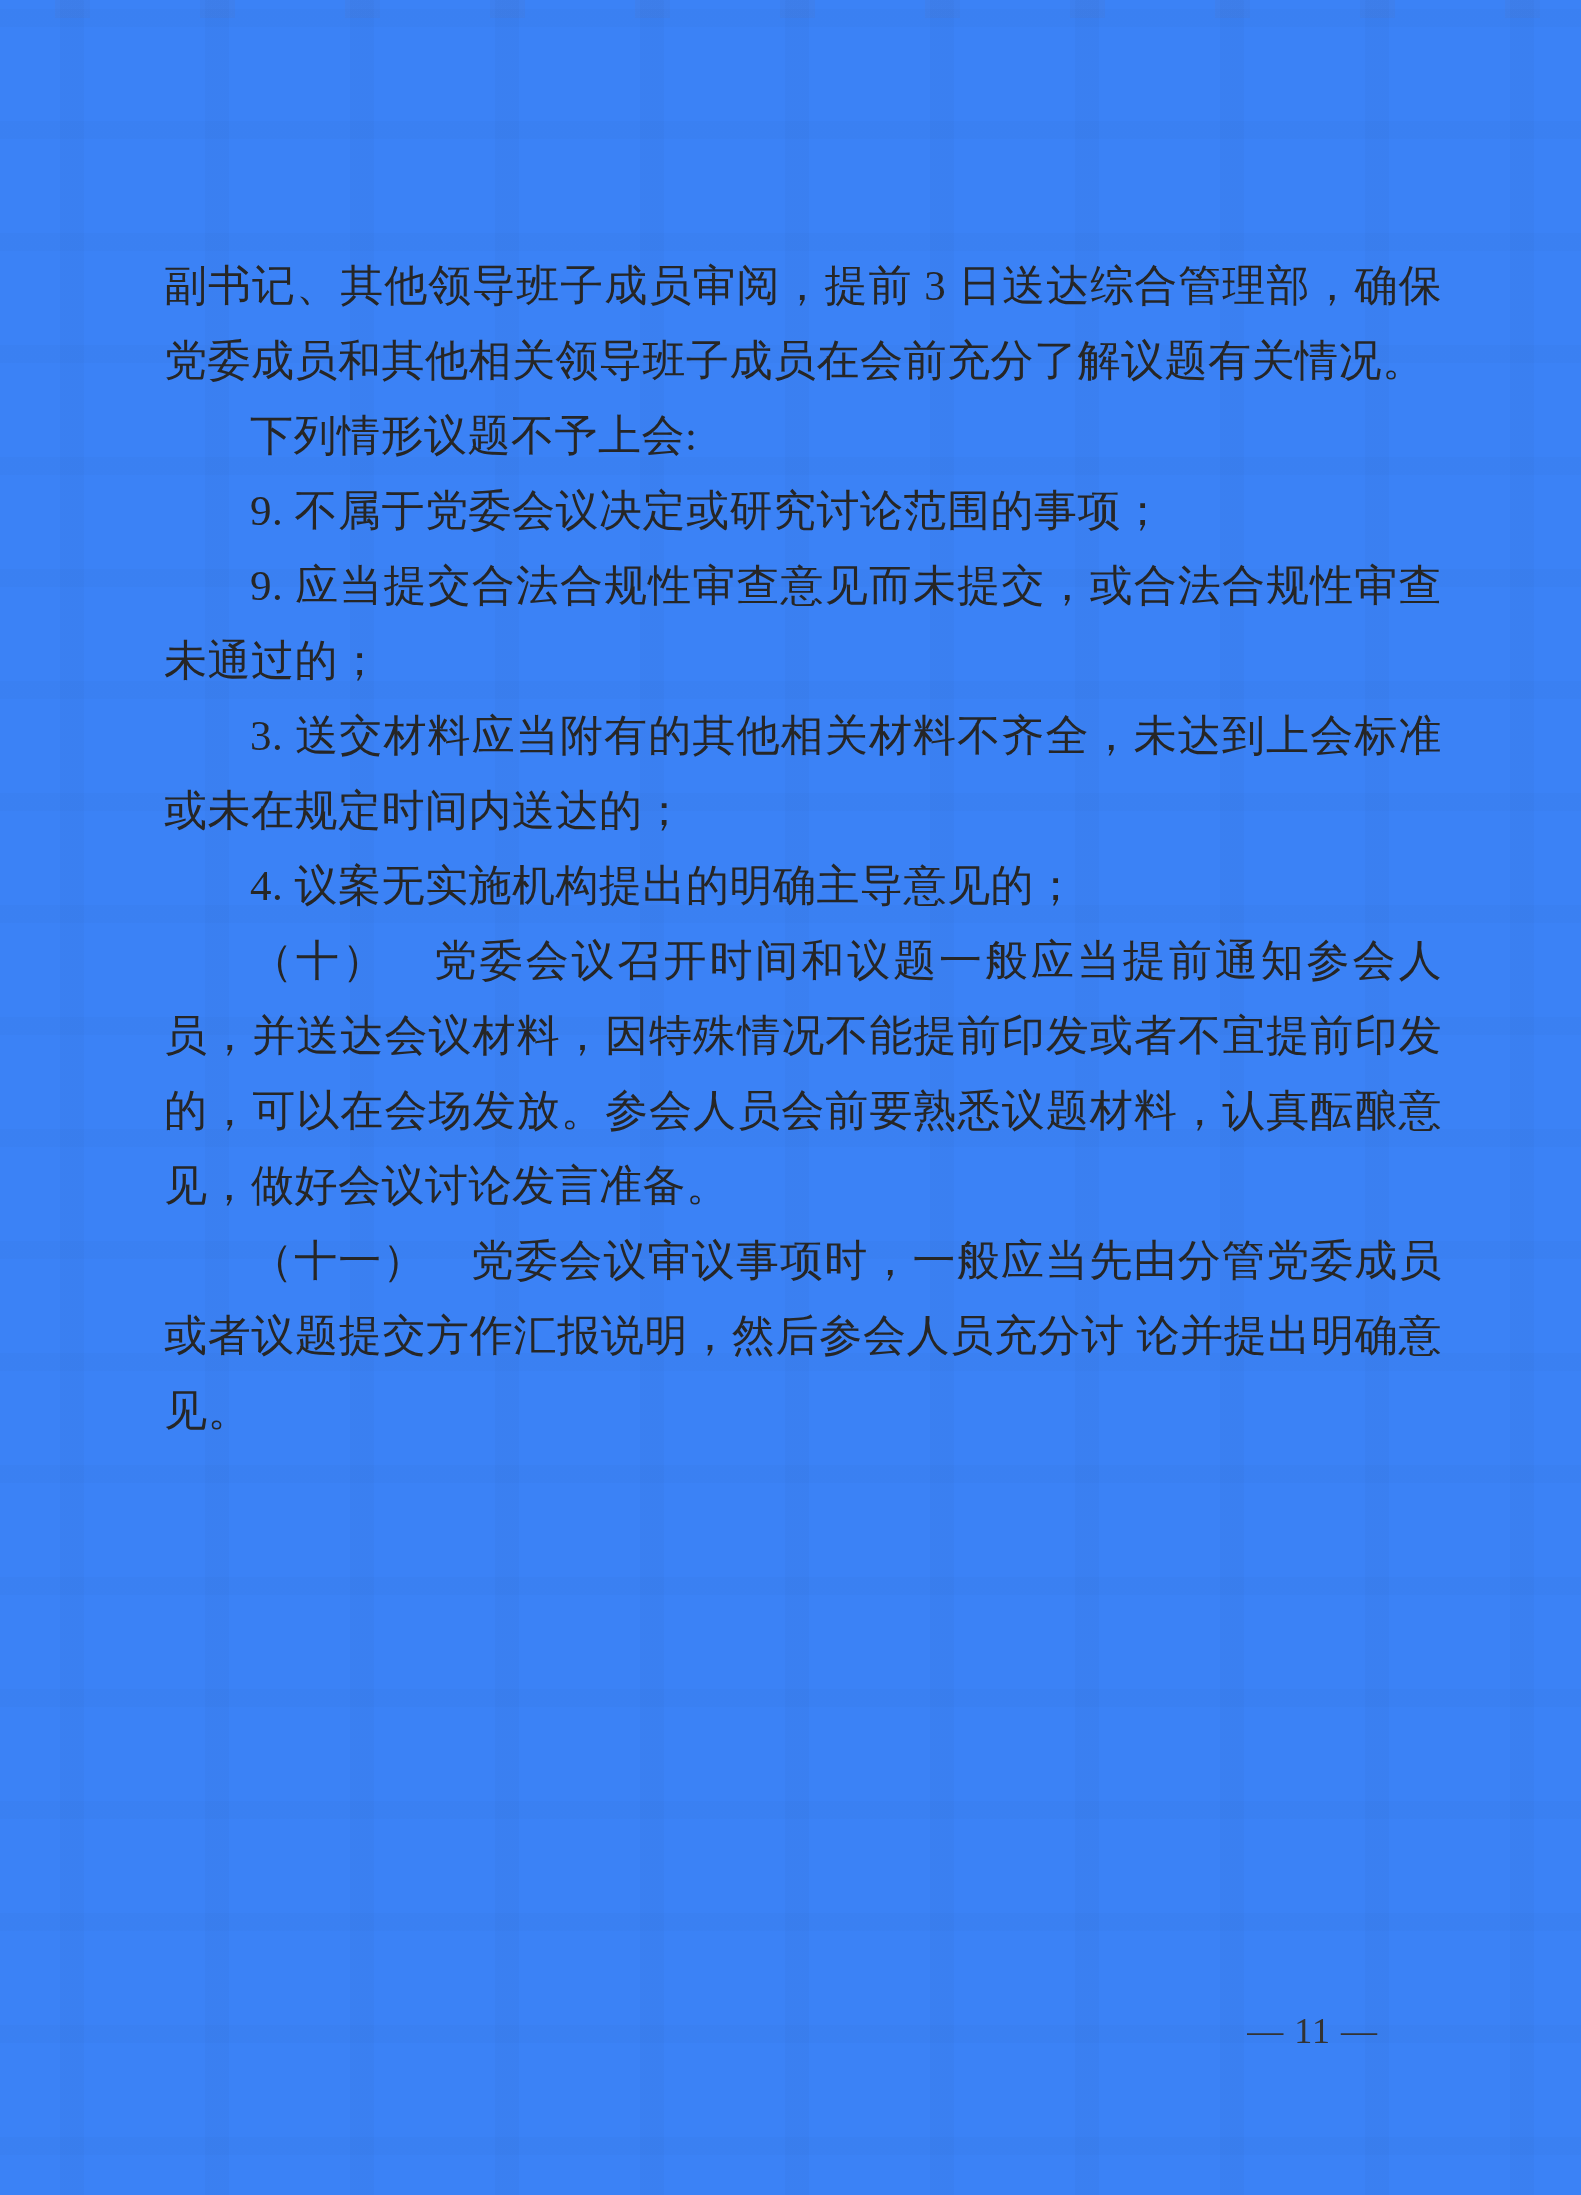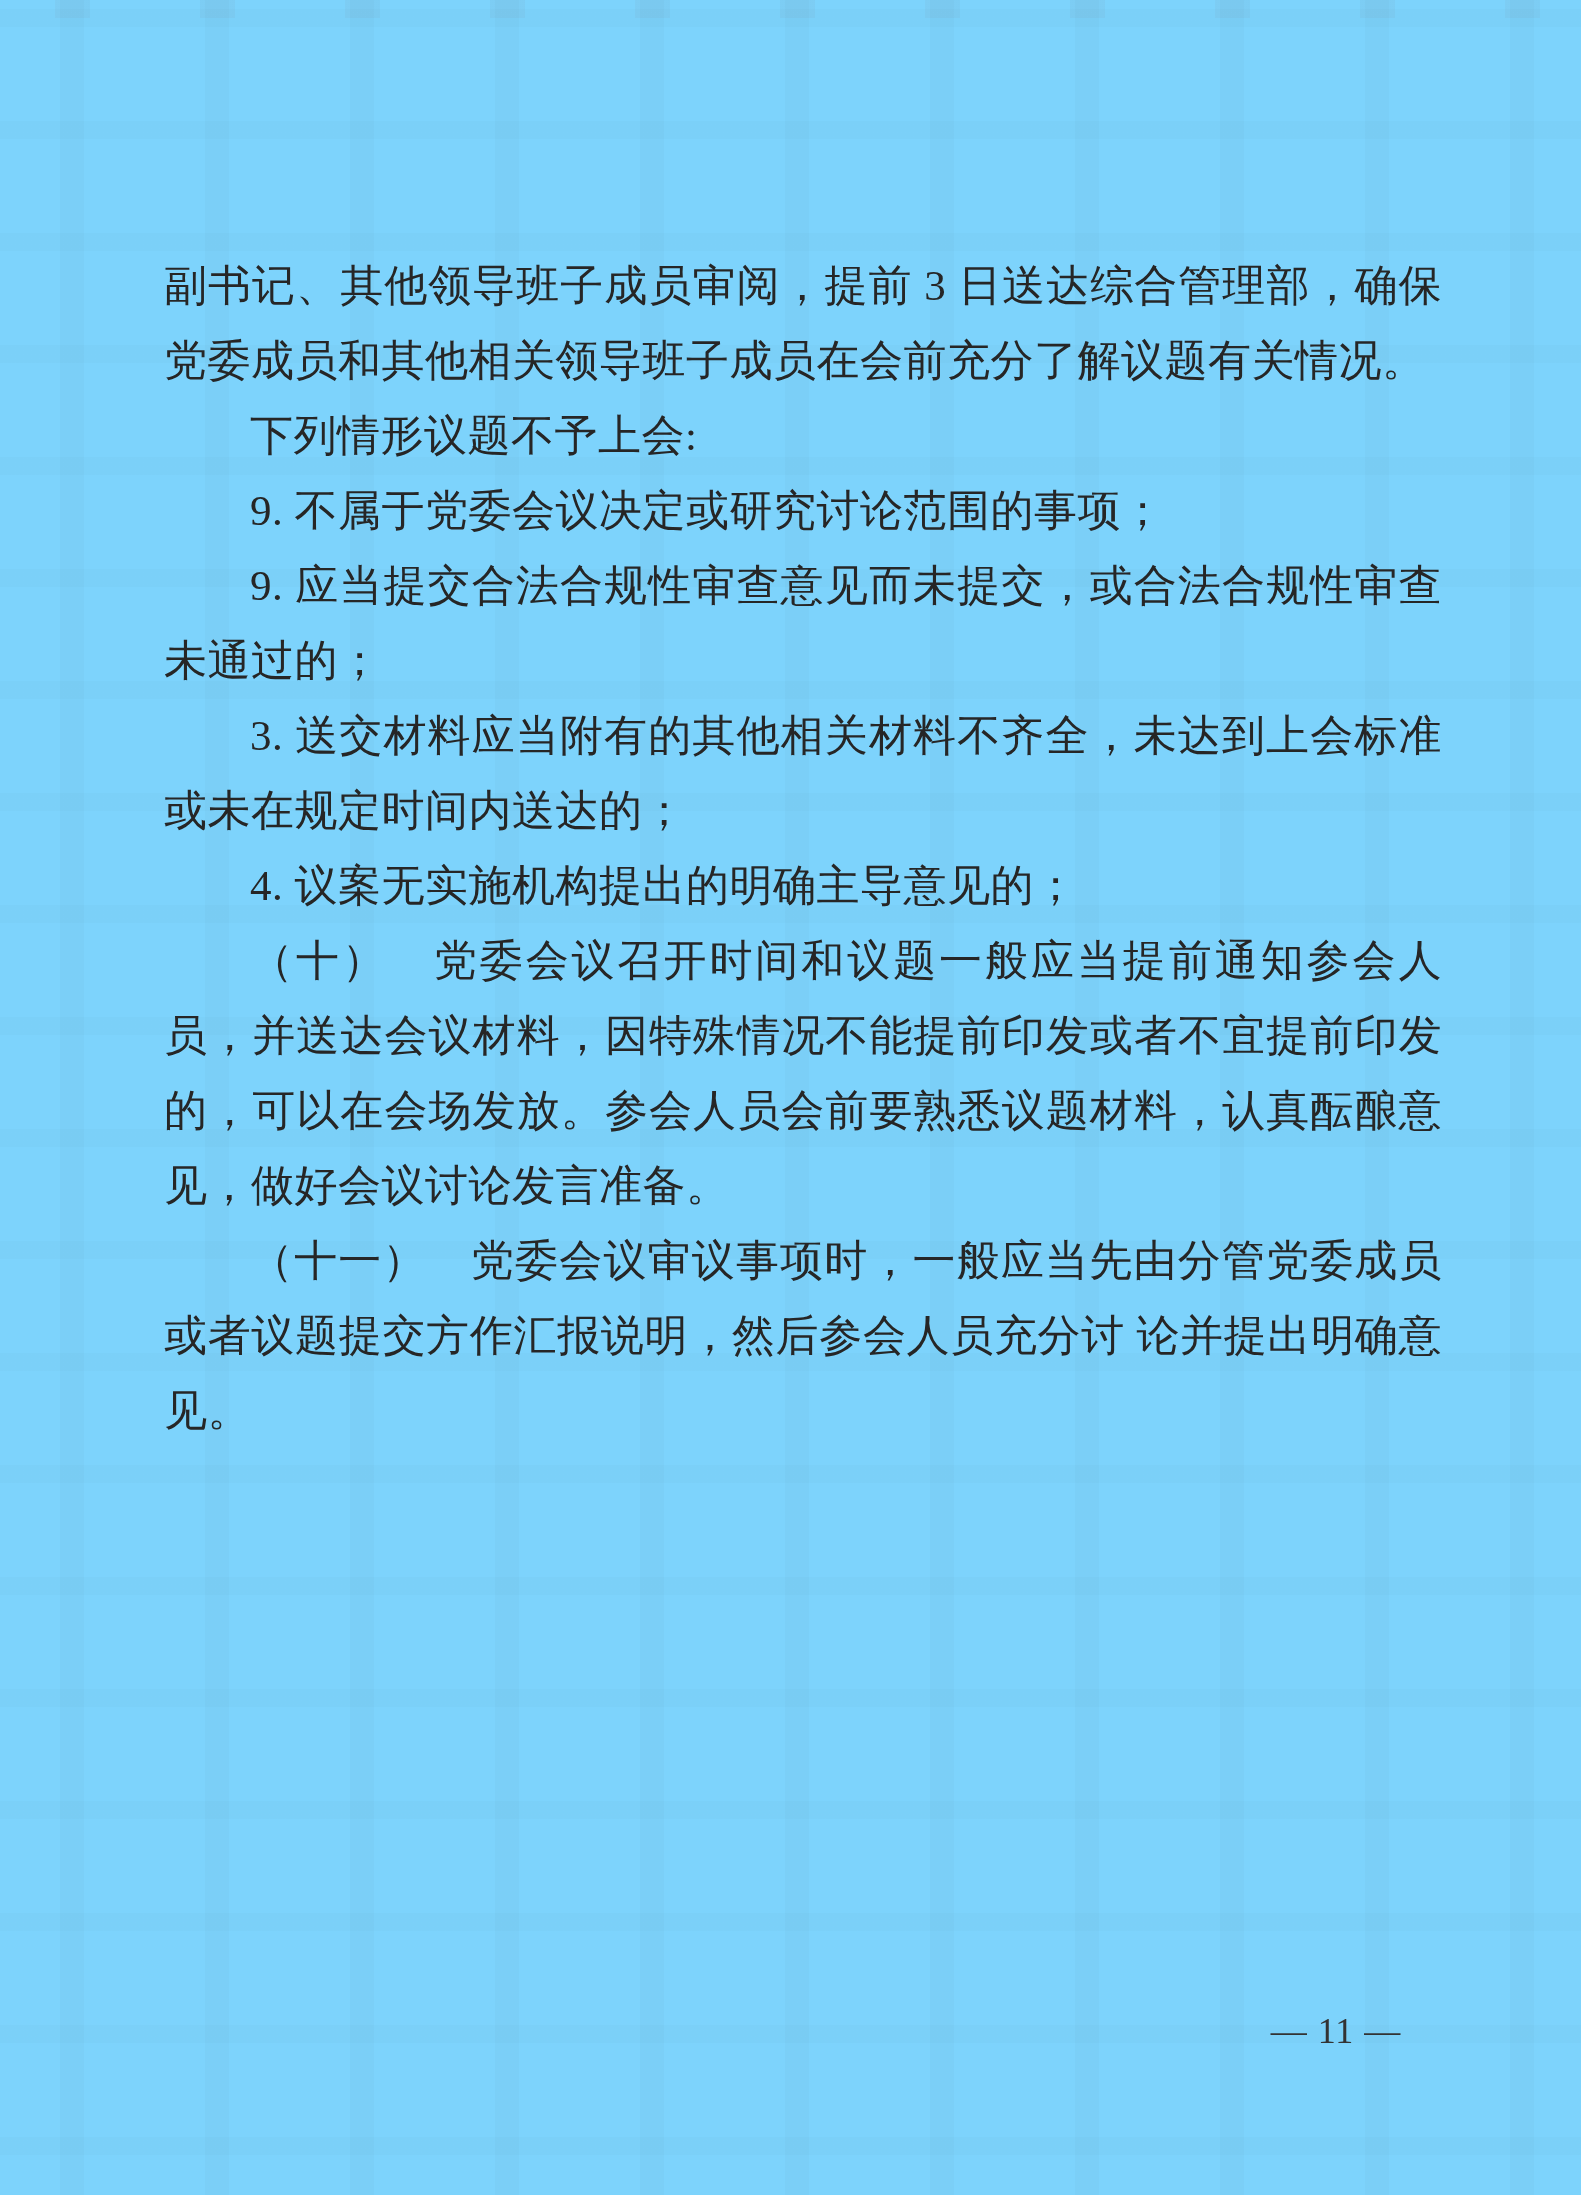--- a/index.html
+++ b/index.html
@@ -10,21 +10,21 @@
   body {
     width: 1581px;
     height: 2195px;
     position: relative;
     overflow: hidden;
     font-family: "Liberation Serif", "DejaVu Serif", serif;
   }
   .page {
     position: absolute;
     inset: 0;
-    background: #7dd3fc;
+    background: #3b82f6;
   }
   
   .watermark {
     position: absolute;
     inset: 0;
     pointer-events: none;
     background:
       repeating-linear-gradient(90deg,
         transparent 0 60px, rgba(0,0,0,0.018) 60px 84px, transparent 84px 145px),
       repeating-linear-gradient(0deg,
@@ -58,24 +58,24 @@
     padding: 0;
   }
   .content p.indent {
     text-indent: 2em;
   }
   .content p.bold {
     font-weight: normal;
   }
   .page-number {
     position: absolute;
-    left: 1236px;
+    left: 1178px;
     top: 2010px;
     width: 200px;
-    text-align: center;
+    text-align: right;
     font-size: 36px;
     letter-spacing: 1px;
     color: #333333;
     white-space: nowrap;
   }
 </style>
 </head>
 <body>
 
 <div class="page">

